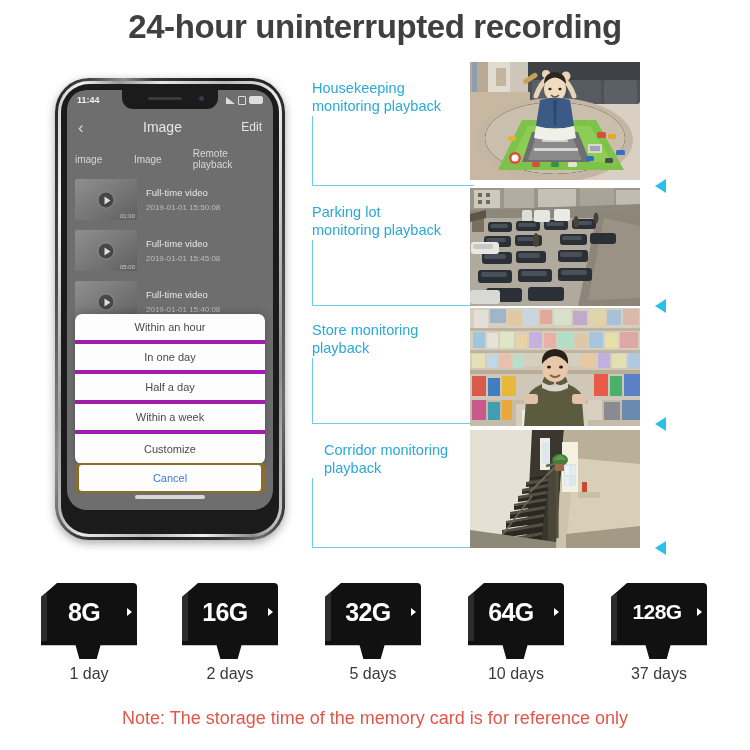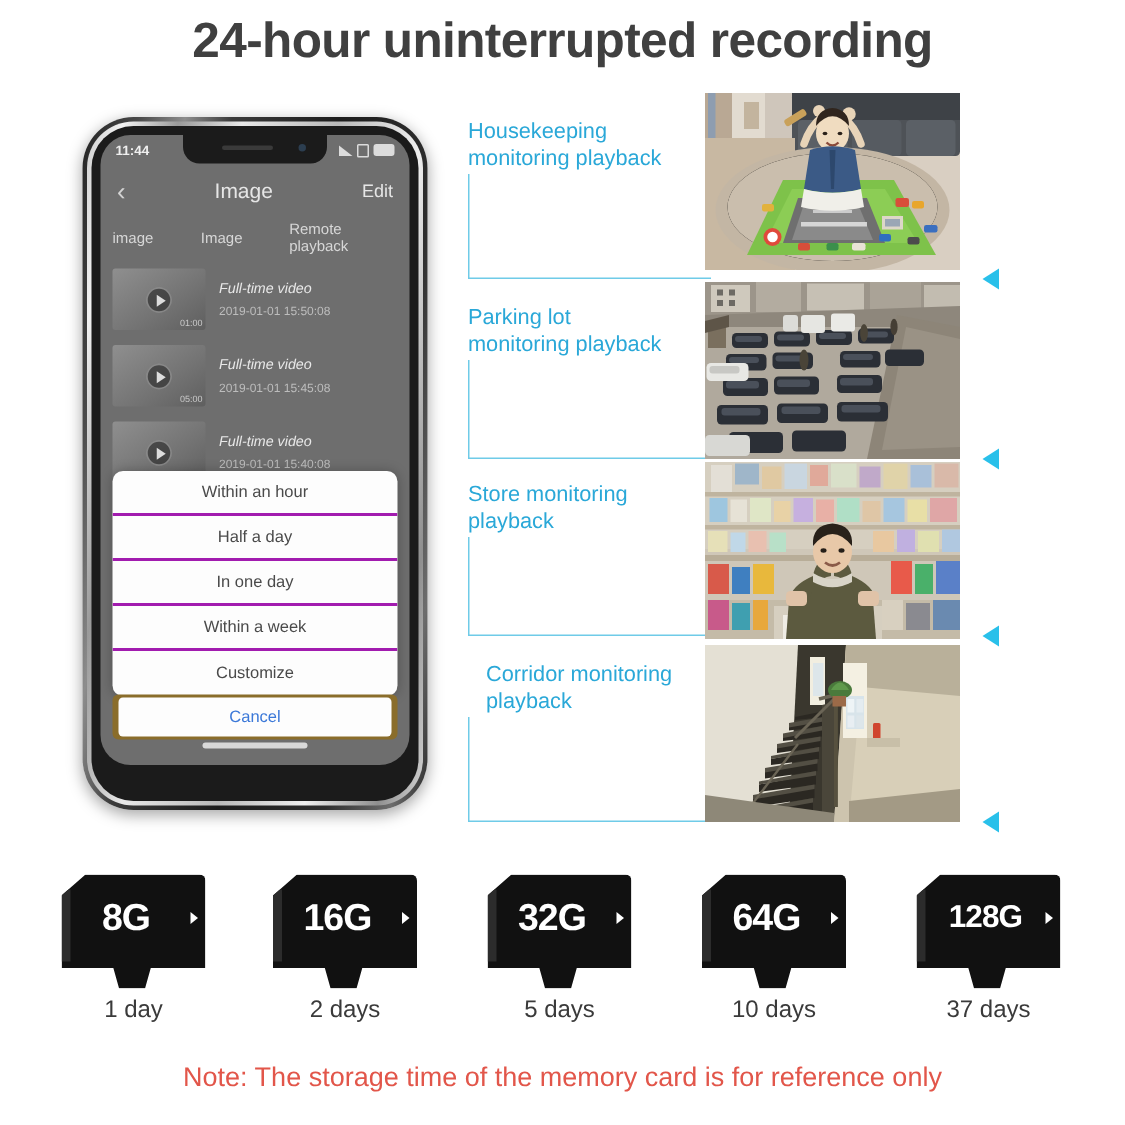--- a/index.html
+++ b/index.html
@@ -110,34 +110,34 @@
   }
   .vid-thumb .play:after {
     content: ""; position: absolute; left: 6px; top: 4.5px;
     border-left: 6px solid #ddd; border-top: 4px solid transparent; border-bottom: 4px solid transparent;
   }
   .vid-dur {
     position: absolute; right: 2px; bottom: 1px;
     font-size: 6px; color: #c9c9c9;
   }
   .vid-meta { display: flex; flex-direction: column; gap: 5px; }
-  .vid-name { font-size: 9.5px; color: #e8e8e8; font-style: italic; }
+  .vid-name { font-size: 9.5px; color: #e8e8e8; }
   .vid-time { font-size: 8px; color: #bdbdbd; }
 
   
   .sheet {
     position: absolute; left: 8px; right: 8px; bottom: 46px;
     background: #fdfdfd; border-radius: 7px; overflow: hidden;
     box-shadow: 0 0 8px rgba(0,0,0,.25);
     z-index: 10;
   }
   .sheet-item {
     height: 30px; display: flex; align-items: center; justify-content: center;
     font-size: 11px; color: #4a4a4a;
-    border-bottom: 2px solid #a21caf;
+    border-bottom: 4px solid #a21caf;
   }
   .sheet-item:last-child { border-bottom: none; }
   .cancel-band {
     position: absolute; left: 8px; right: 8px; bottom: 17px; height: 30px;
     background: #8a6d2b; padding: 2px 4px; border-radius: 4px; z-index: 10;
   }
   .cancel-btn {
     width: 100%; height: 100%; background: #fdfdfd; border-radius: 3px;
     display: flex; align-items: center; justify-content: center;
     font-size: 11px; color: #3b78d8;
@@ -263,22 +263,22 @@
           </div>
           <div class="vid-meta">
             <span class="vid-name">Full-time video</span>
             <span class="vid-time">2019-01-01 15:40:08</span>
           </div>
         </div>
       </div>
 
       <div class="sheet">
         <div class="sheet-item">Within an hour</div>
+        <div class="sheet-item">In one day</div>
         <div class="sheet-item">Half a day</div>
-        <div class="sheet-item">In one day</div>
         <div class="sheet-item">Within a week</div>
         <div class="sheet-item">Customize</div>
       </div>
 
       <div class="cancel-band">
         <div class="cancel-btn">Cancel</div>
       </div>
 
       <div class="home-bar"></div>
     </div>

